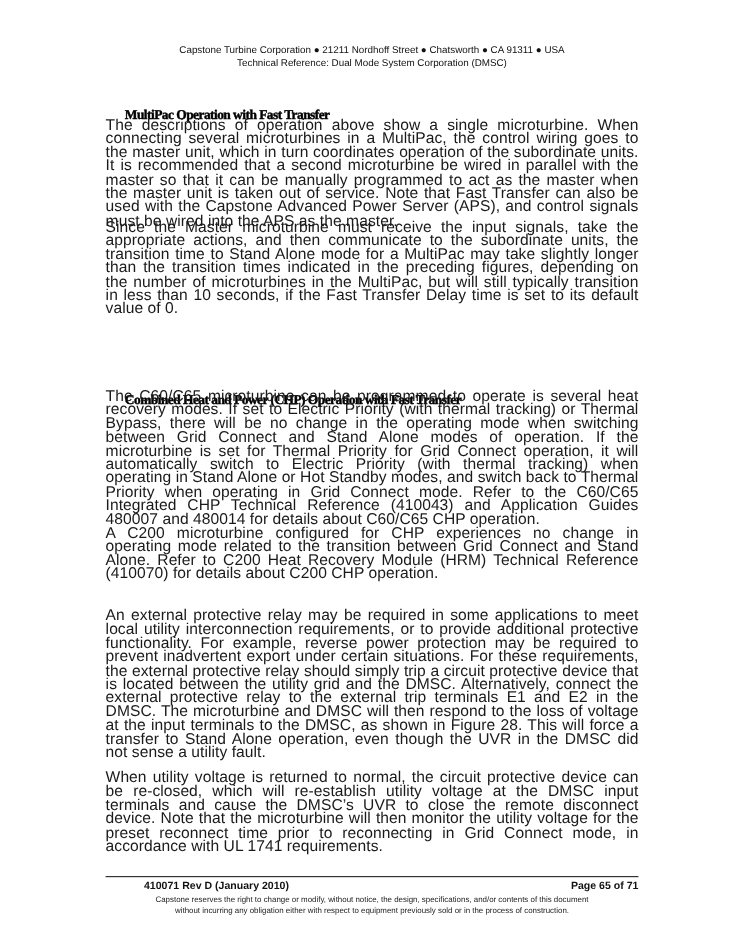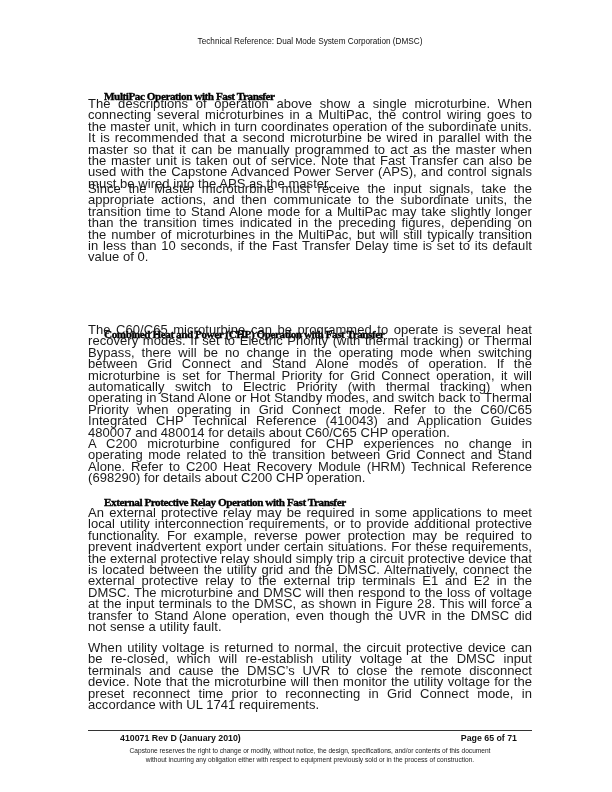--- a/index.html
+++ b/index.html
@@ -8,49 +8,47 @@
     .hdr { position: absolute; top: 37px; left: 0; width: 444px; text-align: center;
       font-family: "Liberation Sans", sans-serif; font-size: 8.2px; line-height: 10.5px; color: #111; }
     .sec-title { font-family: Liberation Serif, serif; font-weight: bold; font-size: 11.2px;
       letter-spacing: -0.45px; margin: 16px; color: #000; -webkit-text-stroke: 0.35px #000; }
     .para { font-family: "Liberation Sans", sans-serif; font-size: 13px; line-height: 11.4px;
       text-align: justify; margin: 0; color: #1a1a1a; letter-spacing: 0.05px; }
     .blk { position: absolute; left: 0; width: 444px; }
     .footer-rule { position: absolute; top: 730px; left: 0; width: 444px; height: 0; border-top: 1.2px solid #333; }
     .footer-left { position: absolute; top: 733px; left: 0; font-family: "Liberation Sans", sans-serif;
       font-weight: bold; font-size: 8.8px; color: #111; margin-left: 32px; }
-    .footer-right { position: absolute; top: 733px; right: 15px; font-family: "Liberation Sans", sans-serif;
+    .footer-right { position: absolute; top: 733px; right: 0; font-family: "Liberation Sans", sans-serif;
       font-weight: bold; font-size: 8.8px; color: #111; text-align: center; }
     .disclaimer { position: absolute; top: 747px; left: 0; width: 444px; text-align: center;
       font-family: "Liberation Sans", sans-serif; font-size: 6.6px; line-height: 8.6px; color: #222; }
   </style>
 </head>
 <body>
 
 <div class="page">
 
   <div class="hdr">
+    <div>Capstone Turbine Corporation ● 21211 Nordhoff Street ● Chatsworth ● CA 91311 ● USA</div>
     <div>Technical Reference: Dual Mode System Corporation (DMSC)</div>
   </div>
 
   <div class="blk" style="top:74px;">
     <h2 class="sec-title">MultiPac Operation with Fast Transfer</h2>
   </div>
   <p class="para blk" style="top:98px;">The descriptions of operation above show a single microturbine. When connecting several microturbines in a MultiPac, the control wiring goes to the master unit, which in turn coordinates operation of the subordinate units. It is recommended that a second microturbine be wired in parallel with the master so that it can be manually programmed to act as the master when the master unit is taken out of service. Note that Fast Transfer can also be used with the Capstone Advanced Power Server (APS), and control signals must be wired into the APS as the master.</p>
   <p class="para blk" style="top:183px;">Since the Master microturbine must receive the input signals, take the appropriate actions, and then communicate to the subordinate units, the transition time to Stand Alone mode for a MultiPac may take slightly longer than the transition times indicated in the preceding figures, depending on the number of microturbines in the MultiPac, but will still typically transition in less than 10 seconds, if the Fast Transfer Delay time is set to its default value of 0.</p>
 
   <div class="blk" style="top:312px;">
     <h2 class="sec-title">Combined Heat and Power (CHP) Operation with Fast Transfer</h2>
   </div>
   <p class="para blk" style="top:324px;">The C60/C65 microturbine can be programmed to operate is several heat recovery modes. If set to Electric Priority (with thermal tracking) or Thermal Bypass, there will be no change in the operating mode when switching between Grid Connect and Stand Alone modes of operation. If the microturbine is set for Thermal Priority for Grid Connect operation, it will automatically switch to Electric Priority (with thermal tracking) when operating in Stand Alone or Hot Standby modes, and switch back to Thermal Priority when operating in Grid Connect mode. Refer to the C60/C65 Integrated CHP Technical Reference (410043) and Application Guides 480007 and 480014 for details about C60/C65 CHP operation.</p>
-  <p class="para blk" style="top:438px;">A C200 microturbine configured for CHP experiences no change in operating mode related to the transition between Grid Connect and Stand Alone. Refer to C200 Heat Recovery Module (HRM) Technical Reference (698290) for details about C200 CHP operation.</p>
+  <p class="para blk" style="top:438px;">A C200 microturbine configured for CHP experiences no change in operating mode related to the transition between Grid Connect and Stand Alone. Refer to C200 Heat Recovery Module (HRM) Technical Reference (410070) for details about C200 CHP operation.</p>
 
-  <div class="blk" style="top:480px;">
-    <h2 class="sec-title">External Protective Relay Operation with Fast Transfer</h2>
-  </div>
   <p class="para blk" style="top:507px;">An external protective relay may be required in some applications to meet local utility interconnection requirements, or to provide additional protective functionality. For example, reverse power protection may be required to prevent inadvertent export under certain situations. For these requirements, the external protective relay should simply trip a circuit protective device that is located between the utility grid and the DMSC. Alternatively, connect the external protective relay to the external trip terminals E1 and E2 in the DMSC. The microturbine and DMSC will then respond to the loss of voltage at the input terminals to the DMSC, as shown in Figure 28. This will force a transfer to Stand Alone operation, even though the UVR in the DMSC did not sense a utility fault.</p>
   <p class="para blk" style="top:642px;">When utility voltage is returned to normal, the circuit protective device can be re-closed, which will re-establish utility voltage at the DMSC input terminals and cause the DMSC’s UVR to close the remote disconnect device. Note that the microturbine will then monitor the utility voltage for the preset reconnect time prior to reconnecting in Grid Connect mode, in accordance with UL 1741 requirements.</p>
 
   <div class="footer-rule"></div>
   <div class="footer-left">410071 Rev D (January 2010)</div>
   <div class="footer-right">Page 65 of 71</div>
   <div class="disclaimer">
     <div>Capstone reserves the right to change or modify, without notice, the design, specifications, and/or contents of this document</div>
     <div>without incurring any obligation either with respect to equipment previously sold or in the process of construction.</div>
   </div>

